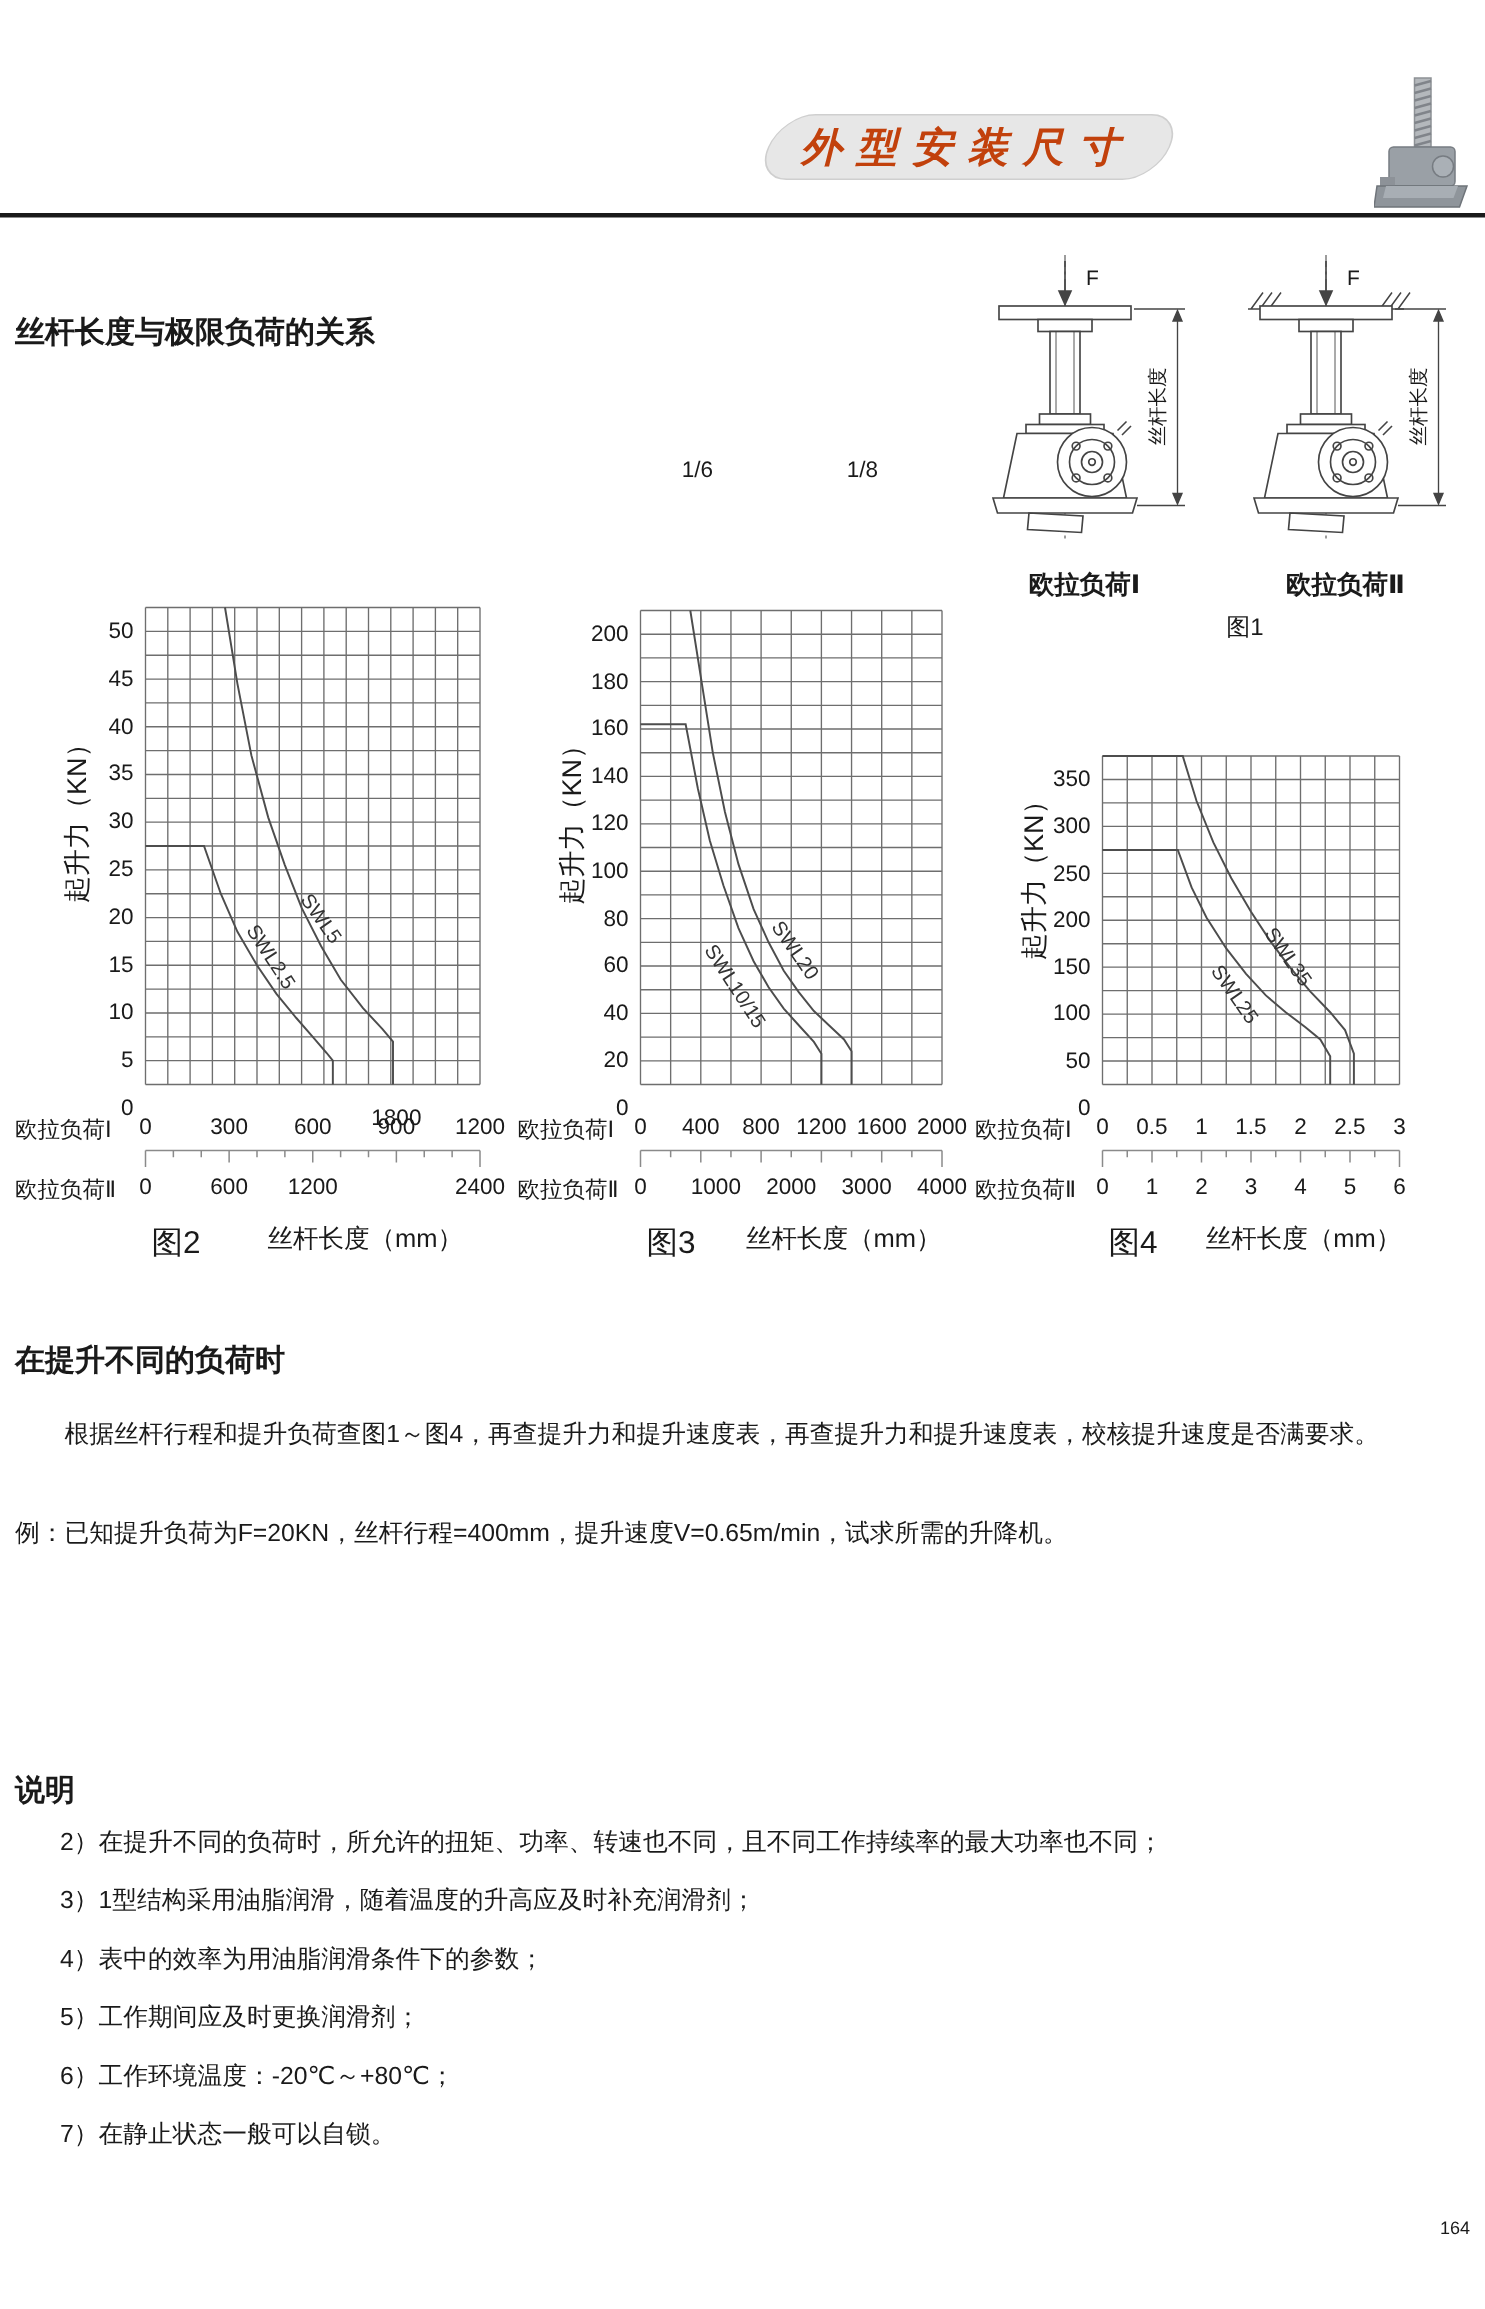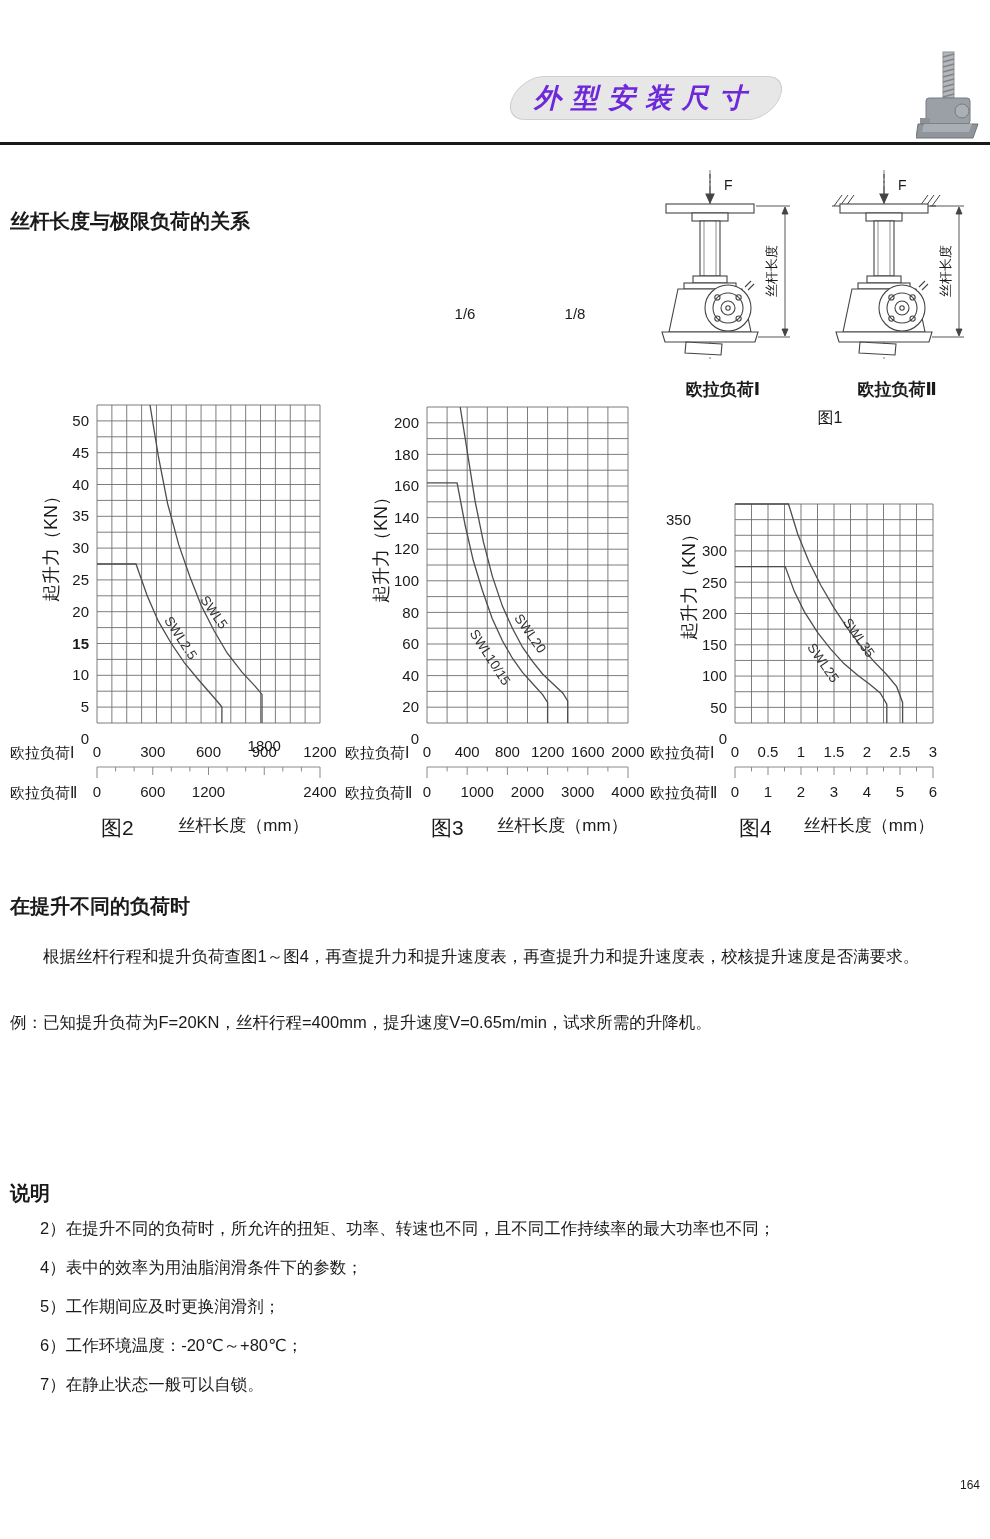--- a/index.html
+++ b/index.html
@@ -3,21 +3,21 @@
 <meta charset="utf-8">
 <style>
   html,body{margin:0;padding:0;background:#fff;}
   #page{position:relative;width:990px;height:1539px;background:#fff;overflow:hidden;
         font-family:"Liberation Sans","DejaVu Sans",sans-serif;color:#1a1a1a;}
   
   .lozenge{position:absolute;left:512px;top:76px;width:266px;height:42px;
            background:#e7e7e7;border:1px solid #cfcfcf;border-radius:22px;
            transform:skewX(-24deg);}
   .hdr-title{position:absolute;left:512px;top:80px;width:266px;text-align:center;
-             font-size:27px;font-weight:bold;font-style:italic;letter-spacing:10px;color:#6d28d9;}
+             font-size:27px;font-weight:bold;font-style:italic;letter-spacing:10px;color:#c2410c;}
   .hdr-rule{position:absolute;left:0;top:142px;width:990px;height:3px;background:#1a1a1a;}
   .sec-title{position:absolute;left:10px;top:208px;font-size:20px;font-weight:bold;}
   
   .fig1-label{position:absolute;width:150px;text-align:center;top:378px;font-size:17px;font-weight:bold;}
   .fig1-cap{position:absolute;left:780px;top:408px;width:100px;text-align:center;font-size:16px;}
   .ratio{position:absolute;top:305px;width:44px;text-align:center;font-size:15px;}
   .ytick{position:absolute;width:44px;text-align:right;font-size:15px;line-height:14px;margin-top:16px;}
   .ylab{position:absolute;font-size:18px;white-space:nowrap;transform:rotate(-90deg);transform-origin:left top;}
   .axrowlab{position:absolute;font-size:15px;white-space:nowrap;}
   .axval{position:absolute;font-size:15px;width:46px;text-align:center;line-height:16px;}
@@ -159,21 +159,21 @@
       <svg width="223" height="318" style="position: absolute; left: 97px; top: 405px; overflow: visible;">
         <path d="M0,0V318M14.87,0V318M29.73,0V318M44.6,0V318M59.47,0V318M74.33,0V318M89.2,0V318M104.07,0V318M118.93,0V318M133.8,0V318M148.67,0V318M163.53,0V318M178.4,0V318M193.27,0V318M208.13,0V318M223,0V318M0,0H223M0,15.9H223M0,31.8H223M0,47.7H223M0,63.6H223M0,79.5H223M0,95.4H223M0,111.3H223M0,127.2H223M0,143.1H223M0,159H223M0,174.9H223M0,190.8H223M0,206.7H223M0,222.6H223M0,238.5H223M0,254.4H223M0,270.3H223M0,286.2H223M0,302.1H223M0,318H223" stroke="#6e6e6e" stroke-width="0.9" fill="none"></path>
         <polyline points="0.0,159.0 39.0,159.0 50.2,190.8 61.3,216.2 74.3,238.5 87.3,257.6 100.4,273.5 111.5,286.2 120.8,297.0 124.9,302.1 124.9,318.0" fill="none" stroke="#4d4d4d" stroke-width="1.3"></polyline>
         <text x="79.90833333333333" y="235.32" transform="rotate(57 79.90833333333333 235.32)" font-size="13.5" fill="#333" text-anchor="middle">SWL2.5</text>
         <polyline points="53.0,0.0 61.3,50.9 70.6,98.6 81.8,139.9 92.9,171.7 104.1,200.3 117.1,225.8 130.1,248.0 145.0,267.1 158.0,281.1 165.0,289.4 165.0,318.0" fill="none" stroke="#4d4d4d" stroke-width="1.3"></polyline>
         <text x="113.35833333333332" y="209.88" transform="rotate(55 113.35833333333332 209.88)" font-size="13.5" fill="#333" text-anchor="middle">SWL5</text>
       </svg>
       <div class="ytick" style="left: 45px; top: 716px;">0</div>
       <div class="ytick" style="left: 45px; top: 684.2px;">5</div>
       <div class="ytick" style="left: 45px; top: 652.4px;">10</div>
-      <div class="ytick" style="left: 45px; top: 620.6px; font-weight: bold;">15</div>
+      <div class="ytick" style="left: 45px; top: 620.6px;">15</div>
       <div class="ytick" style="left: 45px; top: 588.8px;">20</div>
       <div class="ytick" style="left: 45px; top: 557px;">25</div>
       <div class="ytick" style="left: 45px; top: 525.2px;">30</div>
       <div class="ytick" style="left: 45px; top: 493.4px;">35</div>
       <div class="ytick" style="left: 45px; top: 461.6px;">40</div>
       <div class="ytick" style="left: 45px; top: 429.8px;">45</div>
       <div class="ytick" style="left: 45px; top: 398px;">50</div>
       <div class="ylab" style="left: 39px; top: 602.16px;">起升力（KN）</div>
       <div class="axrowlab" style="left: 10px; top: 744px;">欧拉负荷Ⅰ</div>
       <div class="axrowlab" style="left: 10px; top: 784px;">欧拉负荷Ⅱ</div>
@@ -236,21 +236,21 @@
         <polyline points="0.0,0.0 53.5,0.0 62.7,30.0 73.9,57.6 85.8,81.3 99.0,103.9 112.2,123.9 125.4,141.4 138.6,157.1 151.8,170.8 161.7,182.7 167.6,198.4 167.6,219.0" fill="none" stroke="#4d4d4d" stroke-width="1.3"></polyline>
         <text x="120.12" y="136.40571428571428" transform="rotate(55 120.12 136.40571428571428)" font-size="13.5" fill="#333" text-anchor="middle">SWL35</text>
       </svg>
       <div class="ytick" style="left: 683px; top: 716px;">0</div>
       <div class="ytick" style="left: 683px; top: 684.714px;">50</div>
       <div class="ytick" style="left: 683px; top: 653.429px;">100</div>
       <div class="ytick" style="left: 683px; top: 622.143px;">150</div>
       <div class="ytick" style="left: 683px; top: 590.857px;">200</div>
       <div class="ytick" style="left: 683px; top: 559.571px;">250</div>
       <div class="ytick" style="left: 683px; top: 528.286px;">300</div>
-      <div class="ytick" style="left: 647px; top: 497px;">350</div>
+      <div class="ytick" style="left: 683px; top: 497px;">350</div>
       <div class="ylab" style="left: 677px; top: 639.78px;">起升力（KN）</div>
       <div class="axrowlab" style="left: 650px; top: 744px;">欧拉负荷Ⅰ</div>
       <div class="axrowlab" style="left: 650px; top: 784px;">欧拉负荷Ⅱ</div>
       <div class="axval" style="left: 712px; top: 744px;">0</div>
       <div class="axval" style="left: 745px; top: 744px;">0.5</div>
       <div class="axval" style="left: 778px; top: 744px;">1</div>
       <div class="axval" style="left: 811px; top: 744px;">1.5</div>
       <div class="axval" style="left: 844px; top: 744px;">2</div>
       <div class="axval" style="left: 877px; top: 744px;">2.5</div>
       <div class="axval" style="left: 910px; top: 744px;">3</div>
@@ -268,20 +268,21 @@
       <div class="xlab" style="left: 780px; top: 814px; width: 178px;">丝杆长度（mm）</div>
     </div>
 
   <div class="sel-title">在提升不同的负荷时</div>
   <div class="para indent" style="top:940px;">根据丝杆行程和提升负荷查图1～图4，再查提升力和提升速度表，再查提升力和提升速度表，校核提升速度是否满要求。</div>
   <div class="para" style="top:1006px;">例：已知提升负荷为F=20KN，丝杆行程=400mm，提升速度V=0.65m/min，试求所需的升降机。</div>
 
   <div class="notes-title">说明</div>
   <div class="notes" id="notes-list">
       <div>2）在提升不同的负荷时，所允许的扭矩、功率、转速也不同，且不同工作持续率的最大功率也不同；</div>
+      <div>3）1型结构采用油脂润滑，随着温度的升高应及时补充润滑剂；</div>
       <div>4）表中的效率为用油脂润滑条件下的参数；</div>
       <div>5）工作期间应及时更换润滑剂；</div>
       <div>6）工作环境温度：-20℃～+80℃；</div>
       <div>7）在静止状态一般可以自锁。</div>
     </div>
 
   <div class="pagenum">164</div>
 </div>
 
 </body></html>

